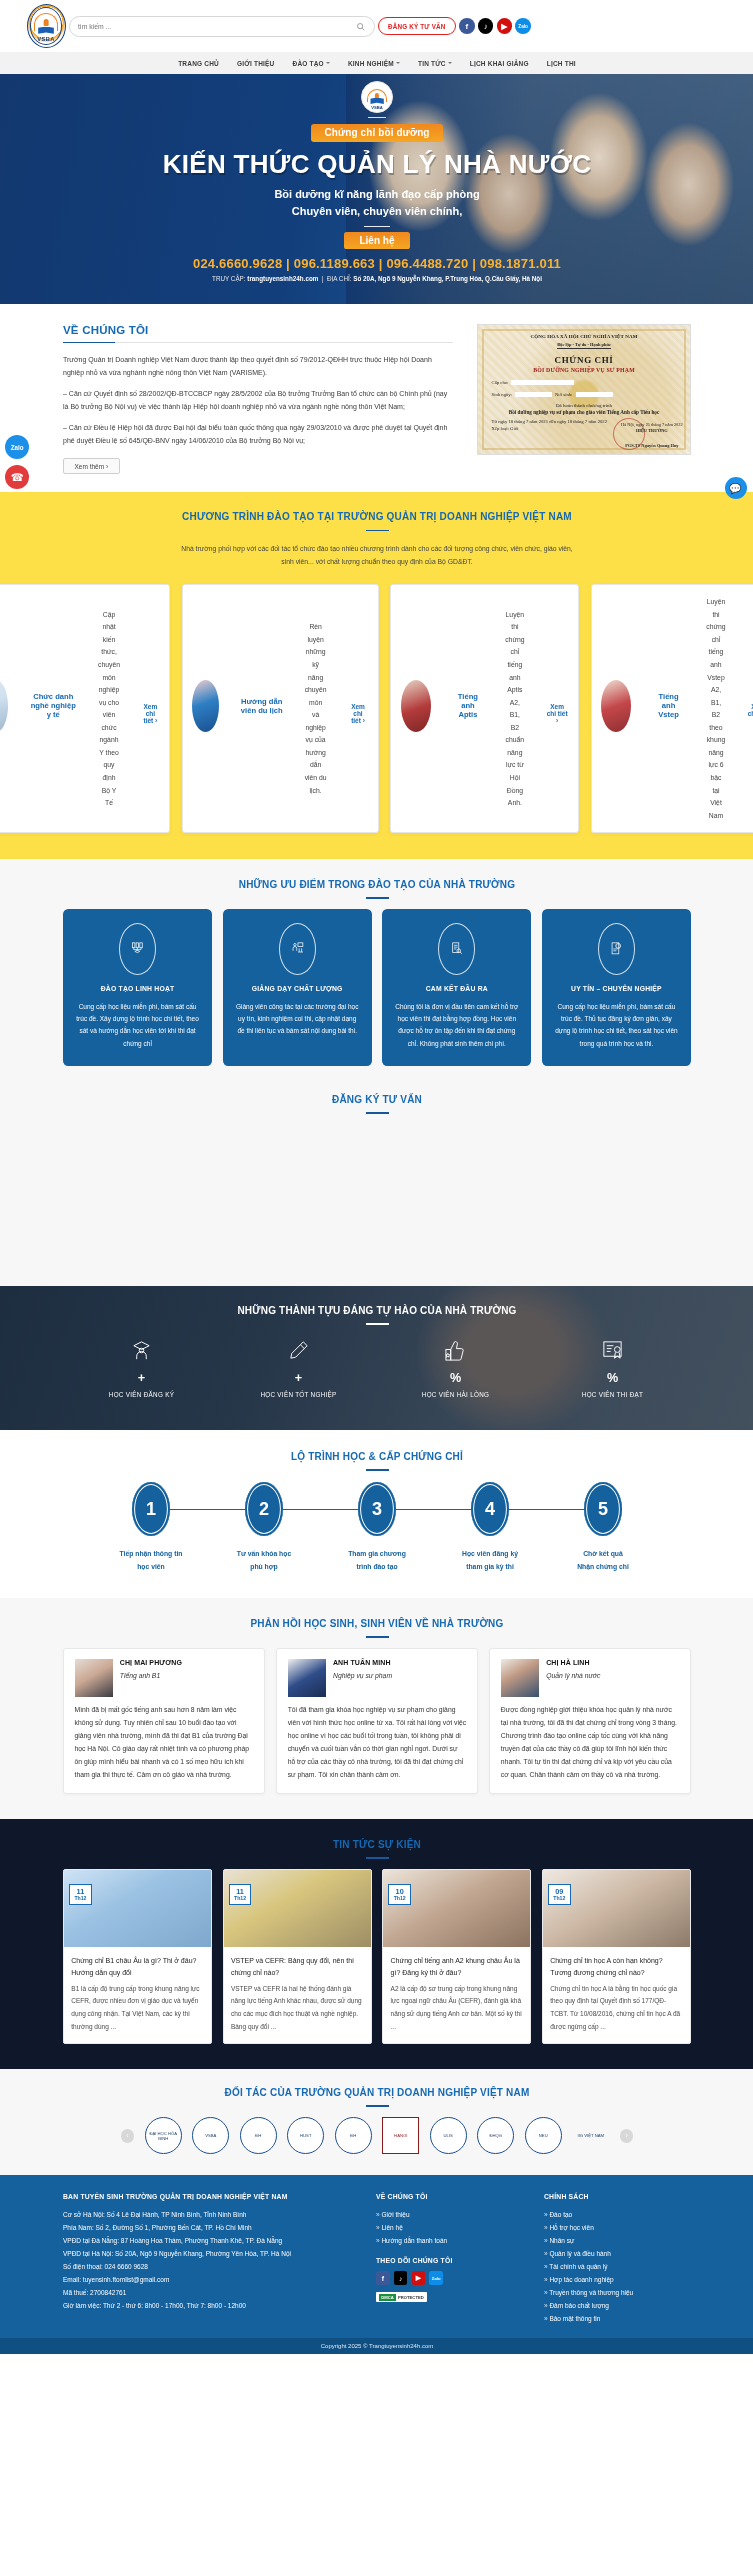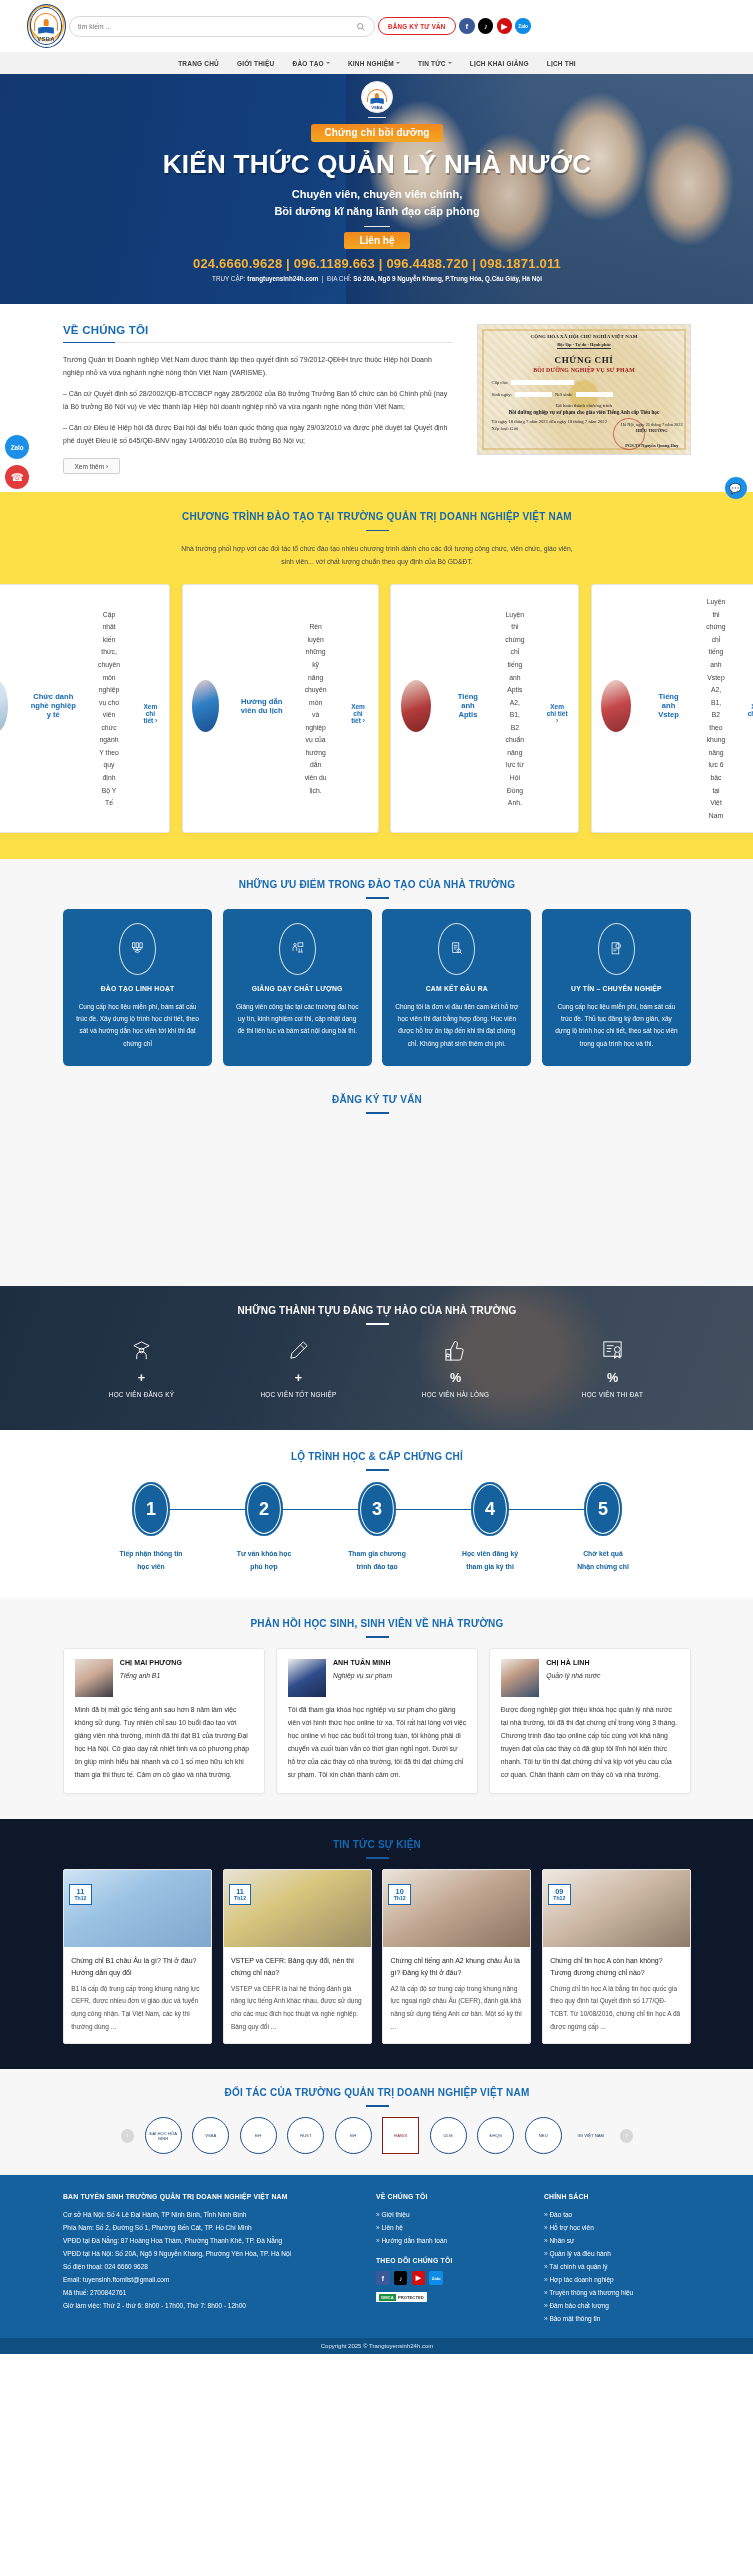--- a/index.html
+++ b/index.html
@@ -403,22 +403,22 @@
   <div class="hero-content">
     <div class="hero-logo">
       <div class="arc2"></div>
         <div class="pp"></div>
         <div class="bk"></div>
       <div class="lbl">VSBA</div>
     </div>
     <div class="divider-sm"></div>
     <div class="pill-badge">Chứng chỉ bồi dưỡng</div>
     <h1 class="hero-h1">KIẾN THỨC QUẢN LÝ NHÀ NƯỚC</h1>
+    <div class="hero-sub">Bồi dưỡng kĩ năng lãnh đạo cấp phòng</div>
     <div class="hero-sub">Chuyên viên, chuyên viên chính,</div>
-    <div class="hero-sub">Bồi dưỡng kĩ năng lãnh đạo cấp phòng</div>
     <div class="divider-sm2"></div>
     <div class="pill-contact">Liên hệ</div>
     <div class="phones">024.6660.9628  |  096.1189.663  |  096.4488.720  |  098.1871.011</div>
     <div class="hero-foot">
       <span>TRUY CẬP:</span>
       <b>trangtuyensinh24h.com</b>
       &nbsp;|&nbsp;
       <span>ĐỊA CHỈ:</span>
       <b>Số 20A, Ngõ 9 Nguyễn Khang, P.Trung Hòa, Q.Cầu Giấy, Hà Nội</b>
     </div>

